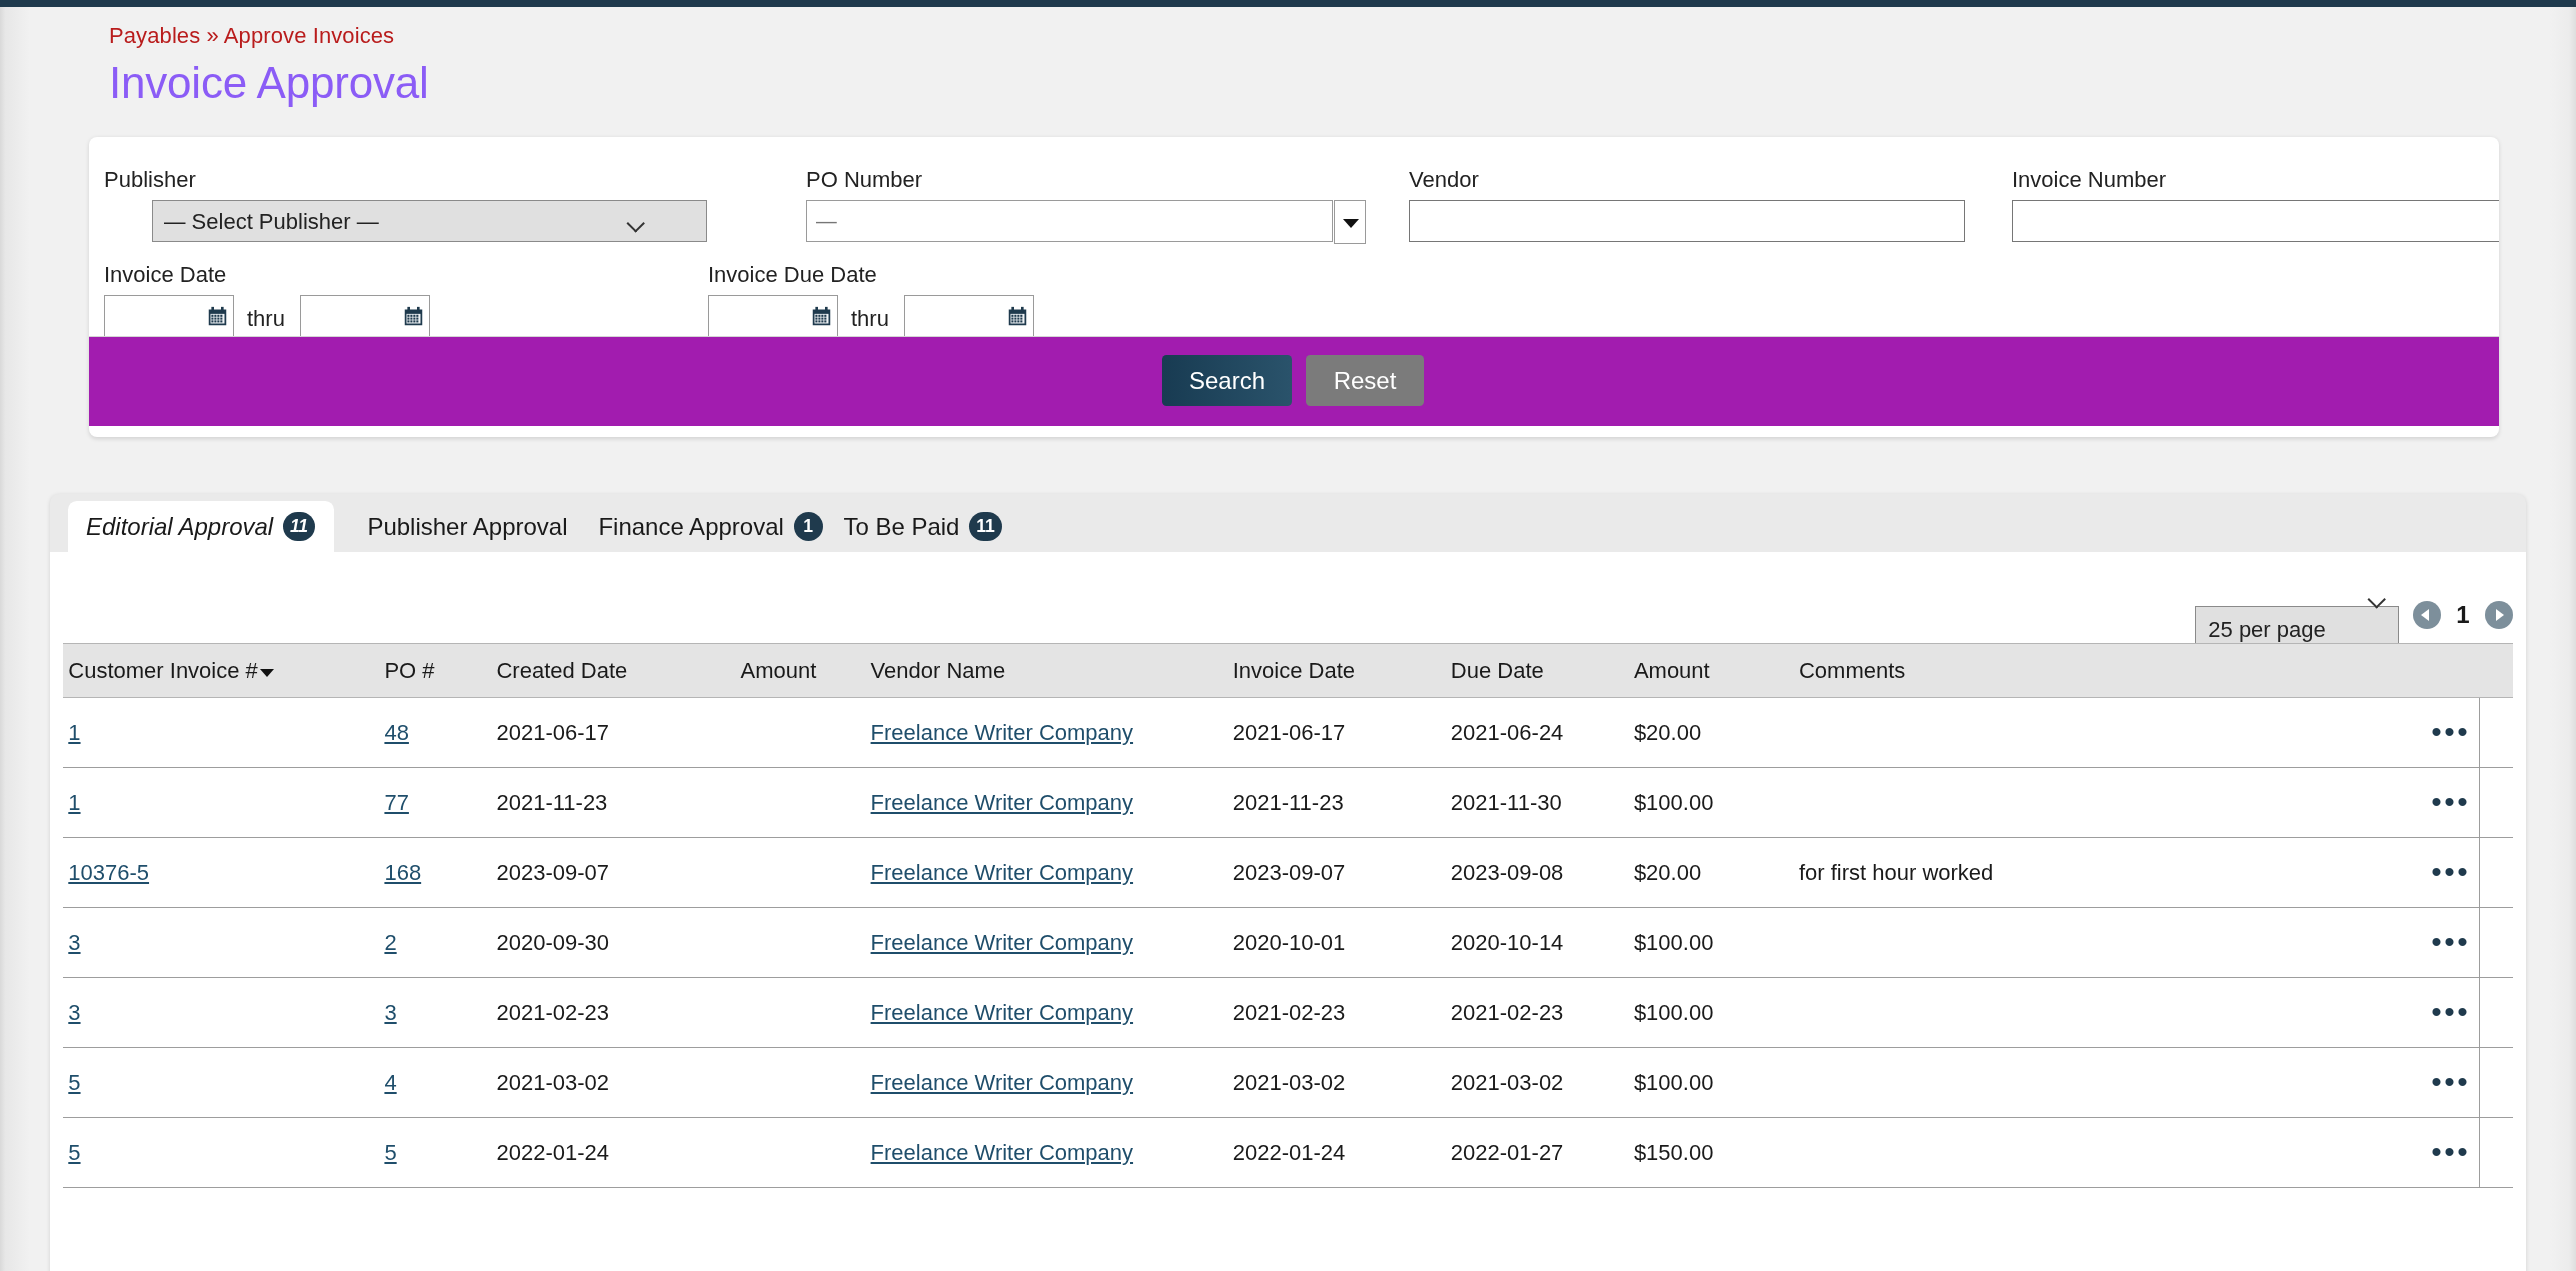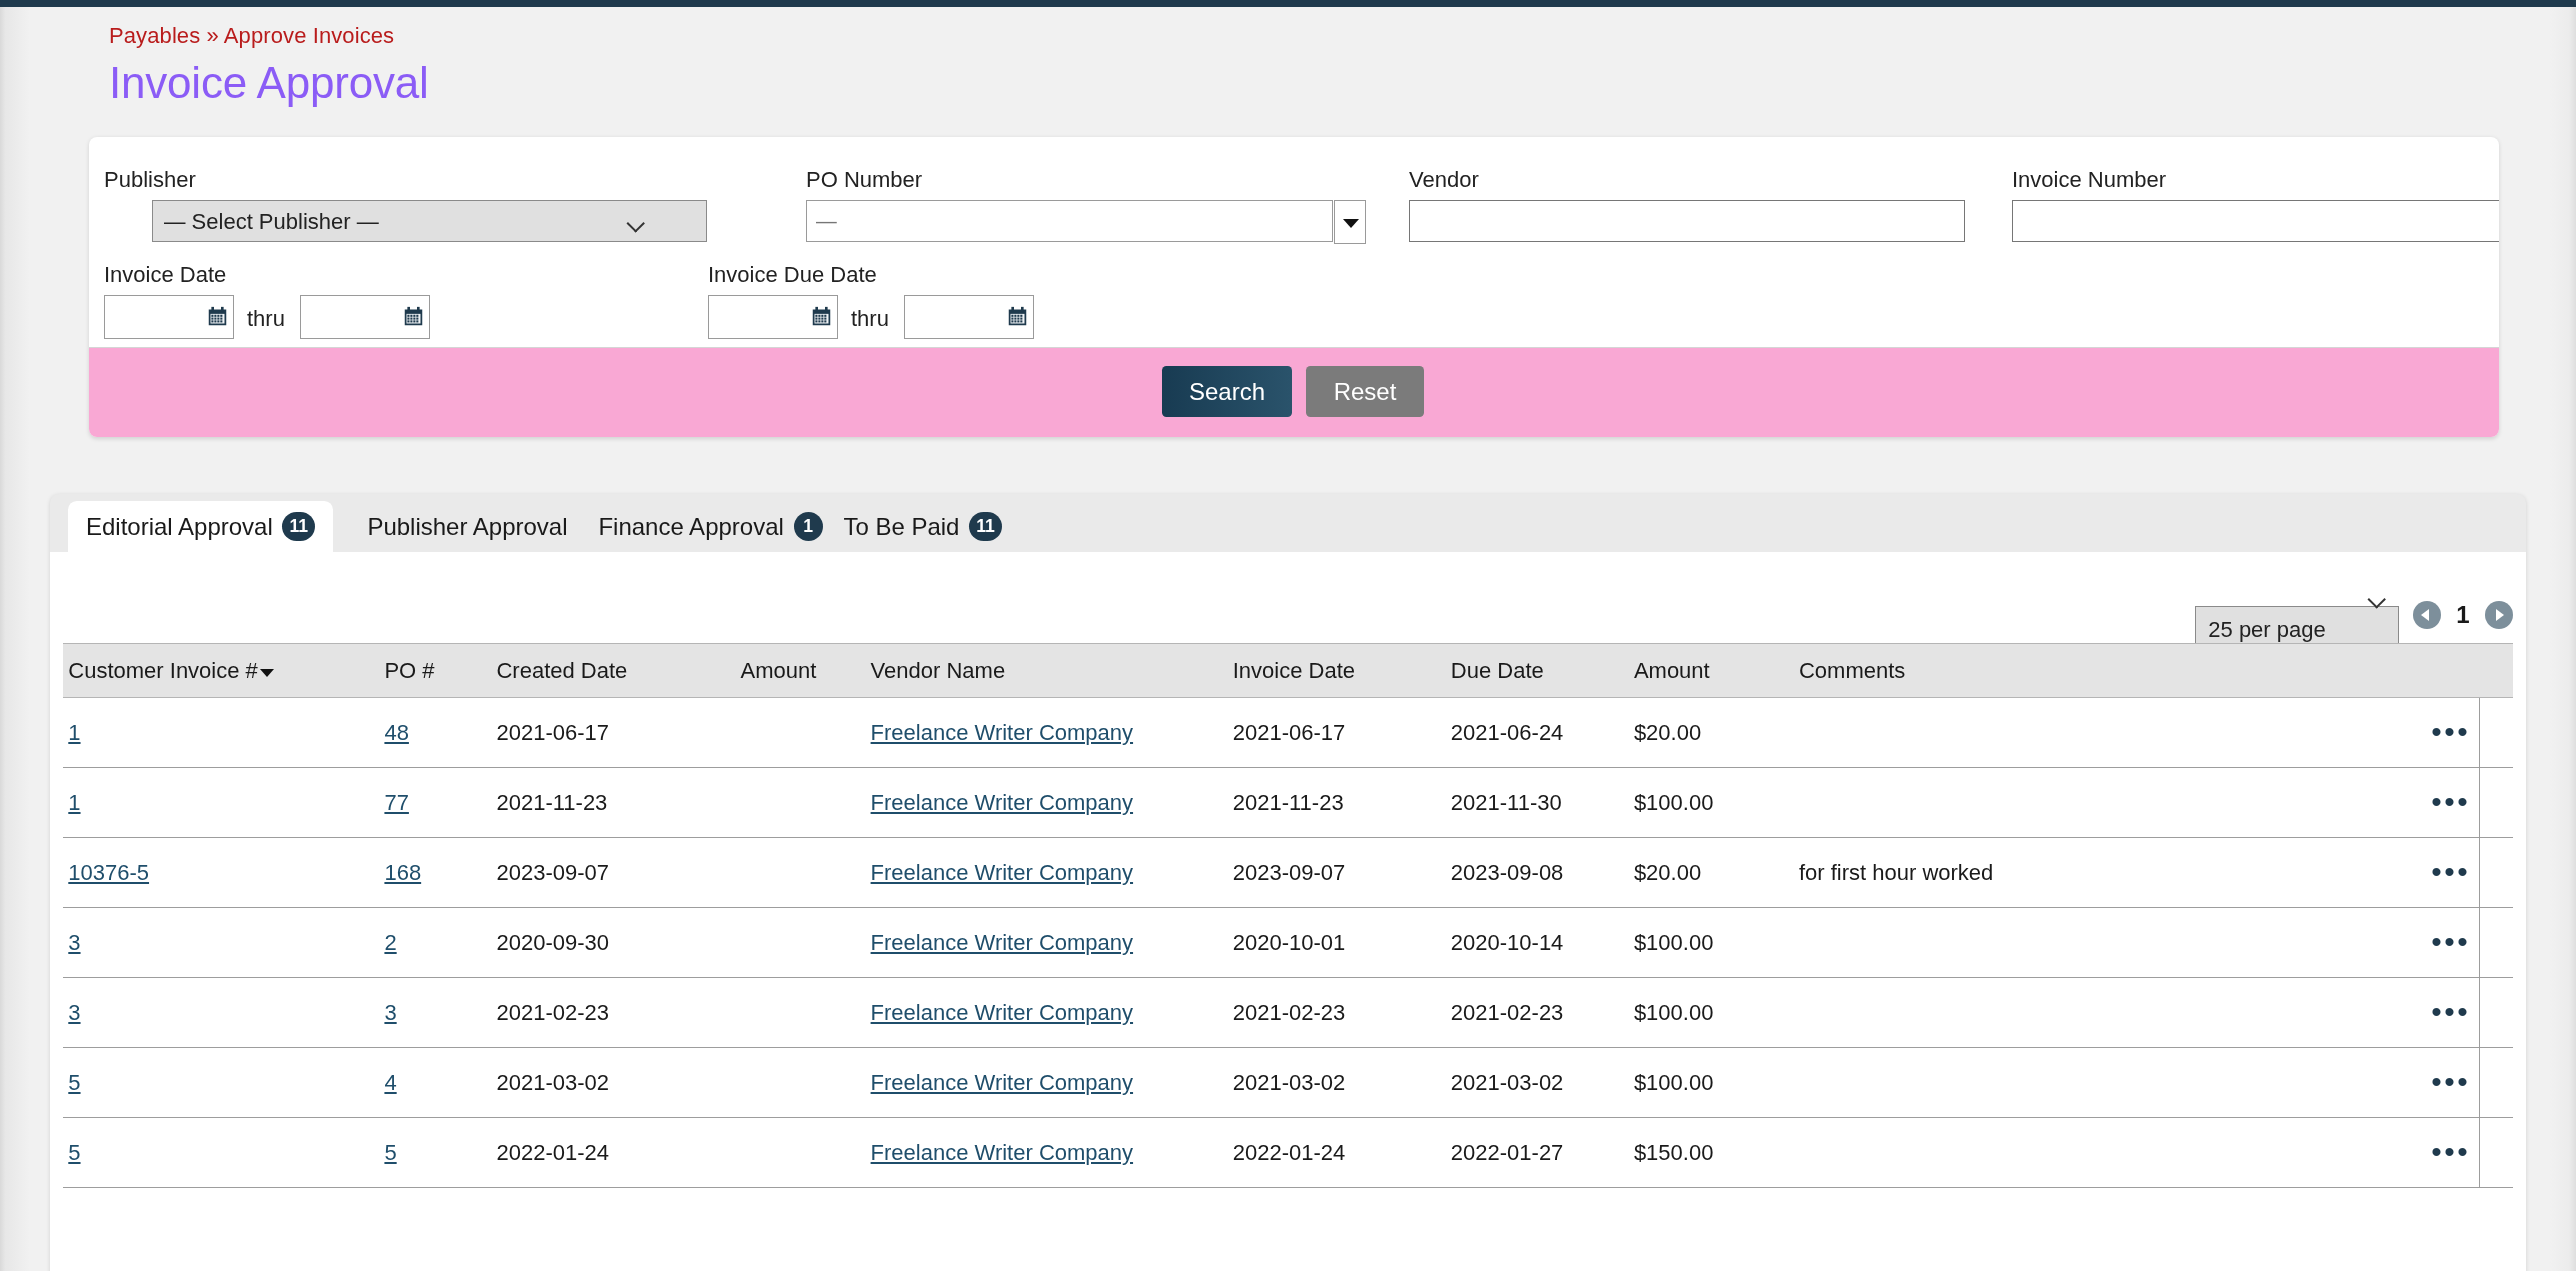--- a/index.html
+++ b/index.html
@@ -44,22 +44,22 @@
   #filter-card {
     position: absolute; left: 89px; top: 130px;
     width: 2410px; height: 300px;
     background: #ffffff;
     border-radius: 8px;
     box-shadow: 0 1.8px 4.4px rgba(0,0,0,.13);
     overflow: hidden;
   }
   #filter-body { position: relative; height: 211px; }
   #filter-footer {
-    position: absolute; left: 0; bottom: 0; width: 100%; height: 90px;
-    background: #f9a8d4;
+    position: absolute; left: 0; bottom: 11px; width: 100%; height: 90px;
+    background: #a21caf;
     border-top: 0.9px solid #d5d5d5;
     margin-top: 42px;
   }
   .fld-label {
     position: absolute;
     font-size: 22px; color: #222;
   }
   .txt-input {
     position: absolute;
     height: 42px;
@@ -154,21 +154,21 @@
     position: absolute; left: 0; top: 0; width: 100%; height: 58px;
   }
   .tab {
     position: absolute; top: 7px; height: 51px;
     display: flex; align-items: center; gap: 9.7px;
     padding: 0 18.4px;
     font-size: 24px; color: #1a1a1a;
     cursor: pointer;
     border-radius: 8.8px 8.8px 0 0;
   }
-  .tab.active { background: #ffffff; }
+  .tab.active { background: #ffffff; font-style: italic; }
   .badge {
     display: inline-flex; align-items: center; justify-content: center;
     min-width: 29px; height: 29px; padding: 0 7px;
     border-radius: 15px;
     background: #1f3a4d; color: #fff;
     font-size: 17.6px; font-weight: bold;
   }
   #panel {
     position: absolute; left: 0; top: 58px;
     width: 2476px; height: 732px;

